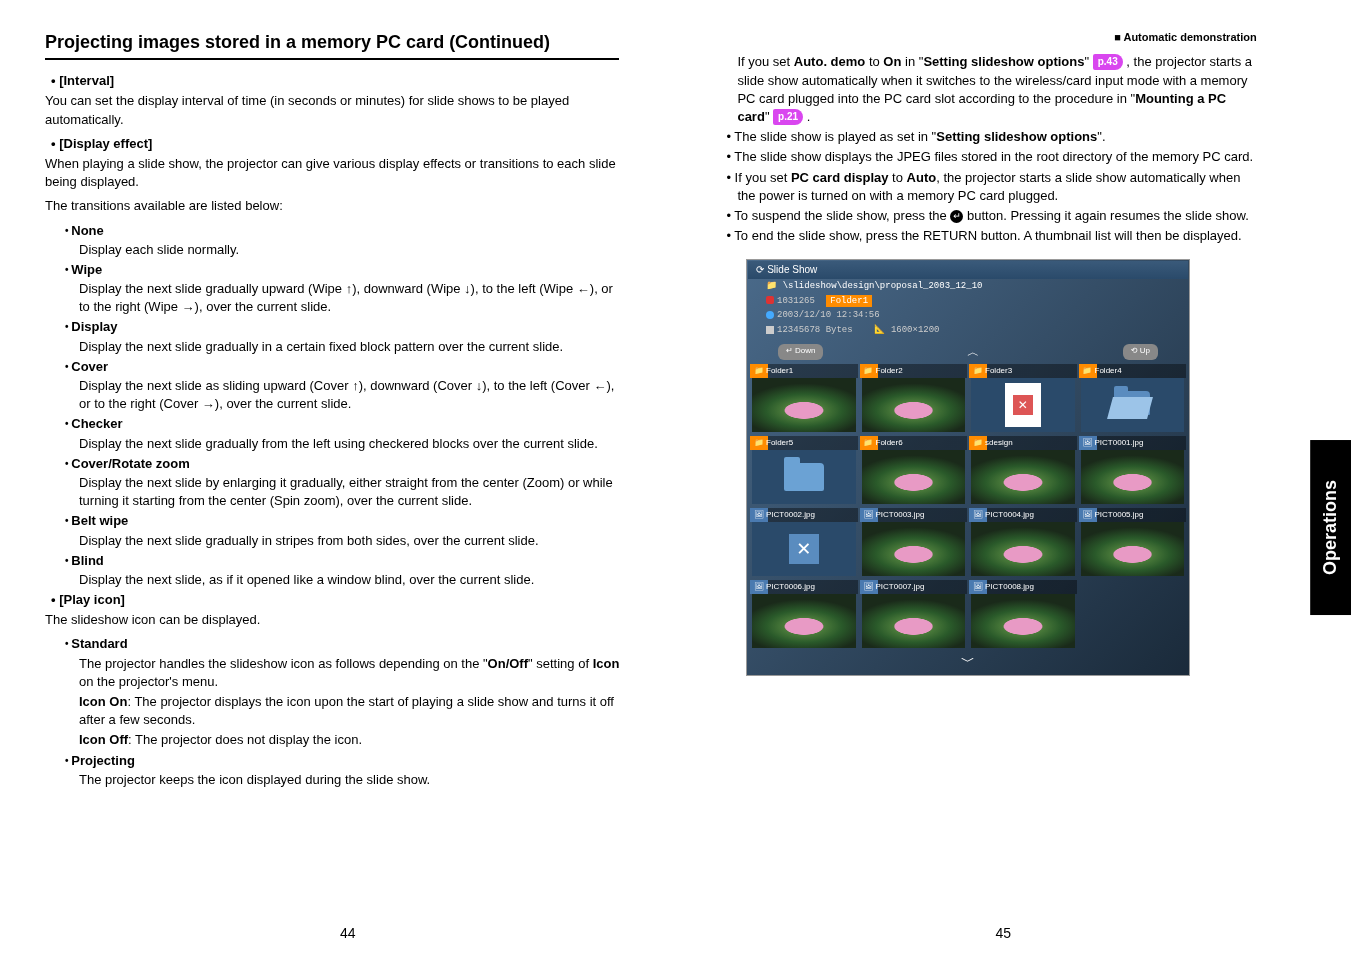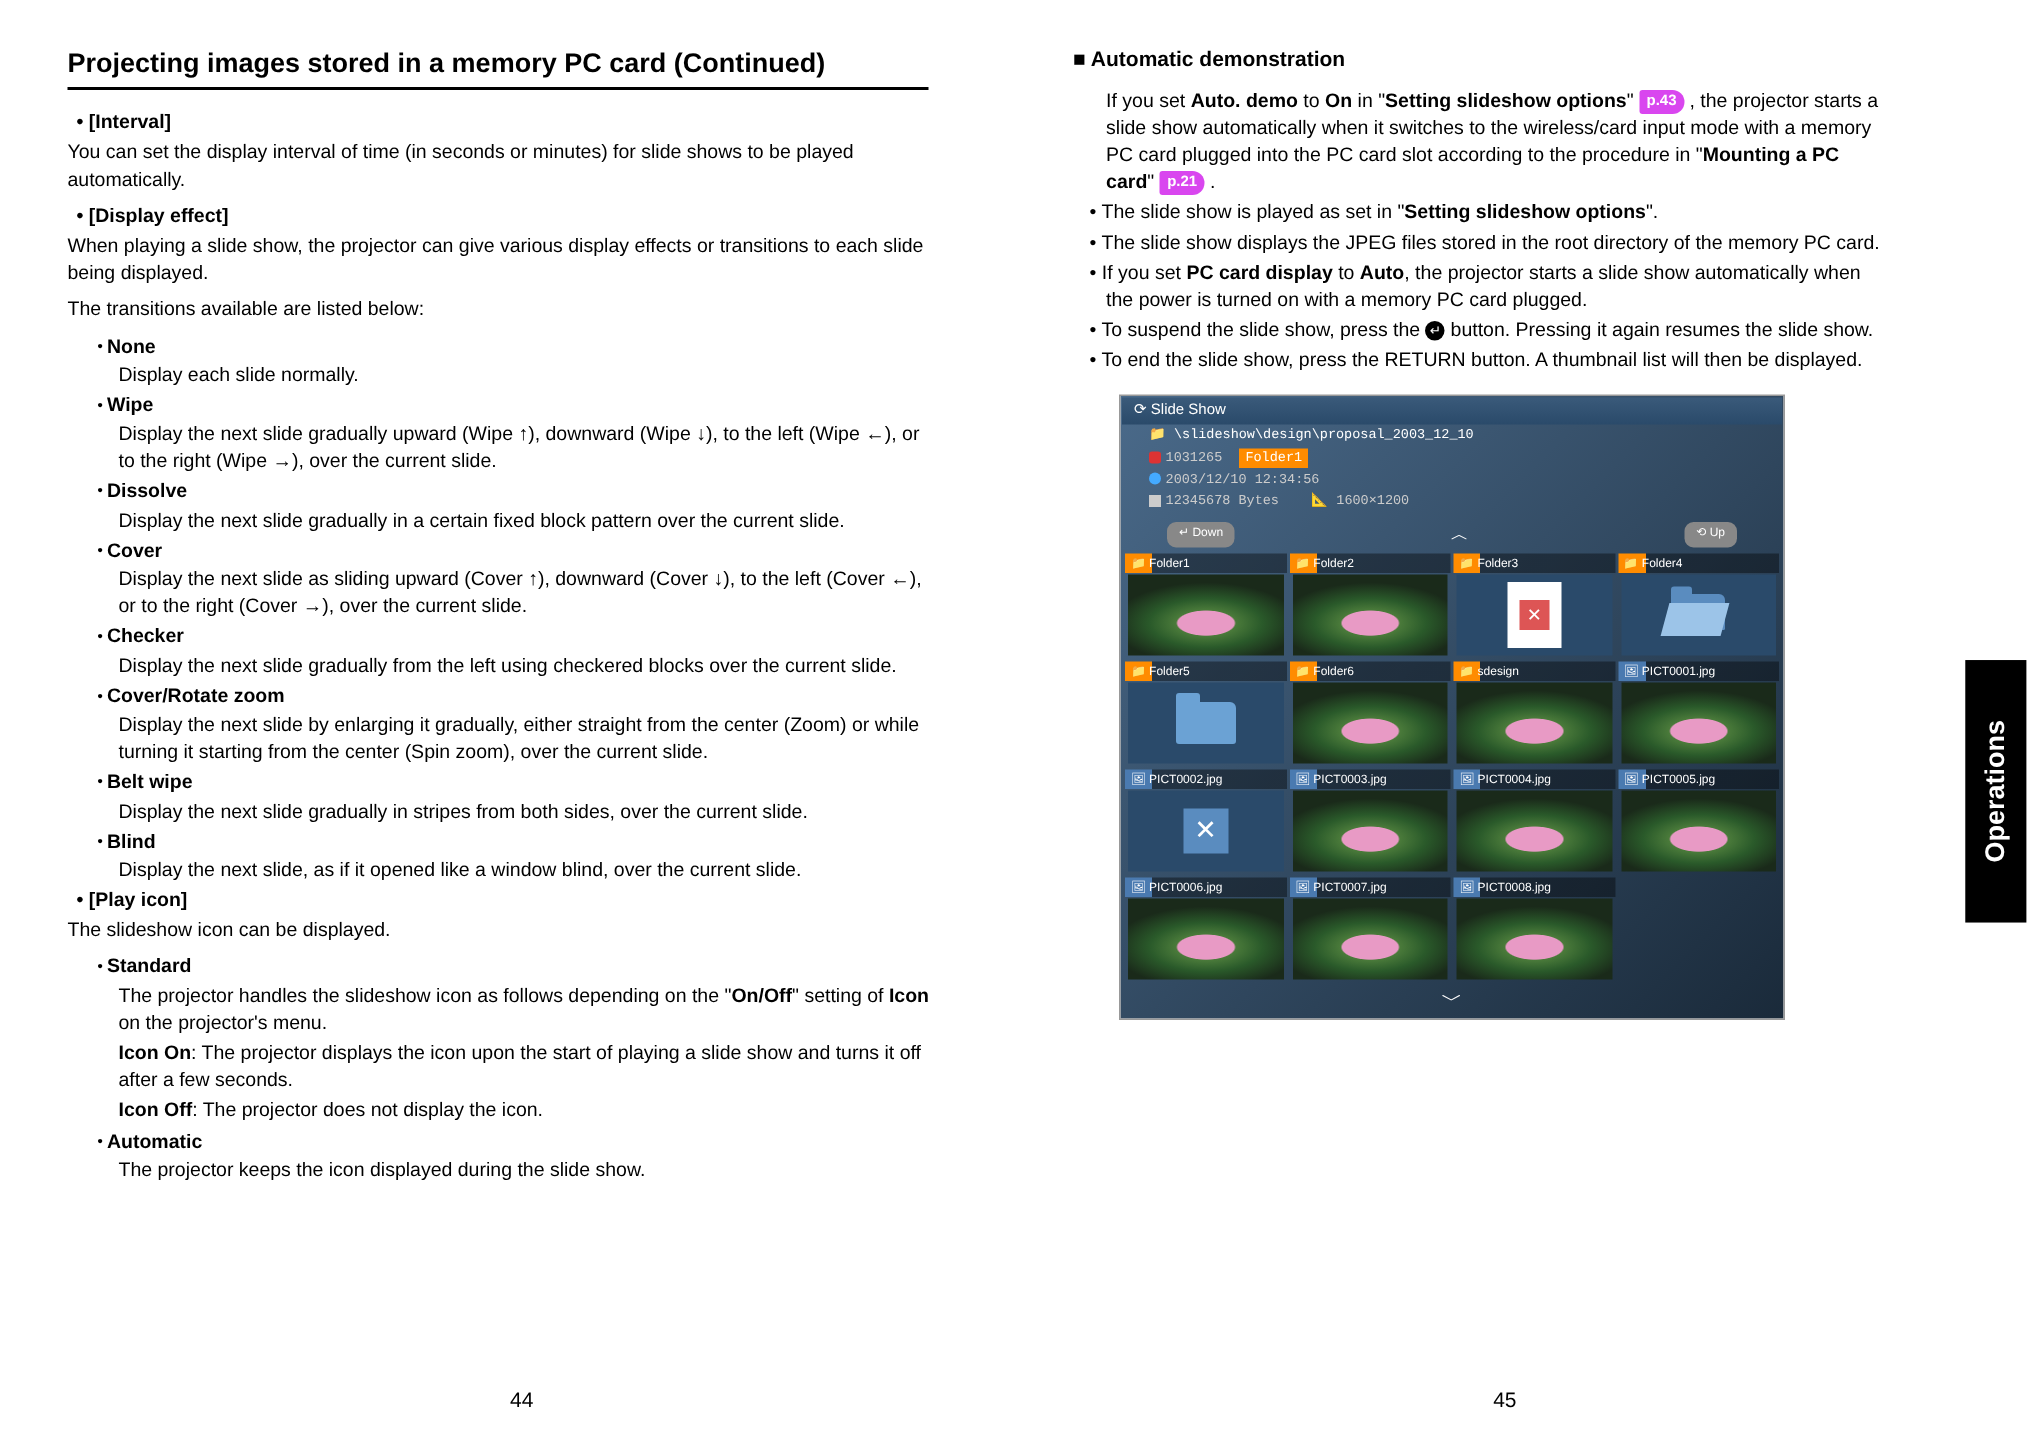--- a/index.html
+++ b/index.html
@@ -67,24 +67,25 @@
       content: "• ";
       font-size: 10px;
       margin-left: -10px;
       vertical-align: 1px;
     }
     .sub-para {
       margin-left: 34px;
       margin-bottom: 2px;
     }
     .section-heading {
-      font-size: 14px;
+      font-size: 11px;
       font-weight: bold;
       margin-left: 56px;
       margin-bottom: 8px;
+      text-align: right;
     }
     .section-heading::before {
       content: "■ ";
       margin-left: -20px;
     }
     .right-para {
       margin-left: 58px;
       margin-bottom: 2px;
     }
     .right-bullet {
@@ -208,42 +209,42 @@
     <p class="para">You can set the display interval of time (in seconds or minutes) for slide shows to be played automatically.</p>
 
     <div class="bullet-heading">[Display effect]</div>
     <p class="para">When playing a slide show, the projector can give various display effects or transitions to each slide being displayed.</p>
     <p class="para">The transitions available are listed below:</p>
 
     <div class="sub-bullet">None</div>
     <p class="sub-para">Display each slide normally.</p>
     <div class="sub-bullet">Wipe</div>
     <p class="sub-para">Display the next slide gradually upward (Wipe ↑), downward (Wipe ↓), to the left (Wipe ←), or to the right (Wipe →), over the current slide.</p>
-    <div class="sub-bullet">Dissolve</div>
+    <div class="sub-bullet">Display</div>
     <p class="sub-para">Display the next slide gradually in a certain fixed block pattern over the current slide.</p>
     <div class="sub-bullet">Cover</div>
     <p class="sub-para">Display the next slide as sliding upward (Cover ↑), downward (Cover ↓), to the left (Cover ←), or to the right (Cover →), over the current slide.</p>
     <div class="sub-bullet">Checker</div>
     <p class="sub-para">Display the next slide gradually from the left using checkered blocks over the current slide.</p>
     <div class="sub-bullet">Cover/Rotate zoom</div>
     <p class="sub-para">Display the next slide by enlarging it gradually, either straight from the center (Zoom) or while turning it starting from the center (Spin zoom), over the current slide.</p>
     <div class="sub-bullet">Belt wipe</div>
     <p class="sub-para">Display the next slide gradually in stripes from both sides, over the current slide.</p>
     <div class="sub-bullet">Blind</div>
     <p class="sub-para">Display the next slide, as if it opened like a window blind, over the current slide.</p>
 
     <div class="bullet-heading">[Play icon]</div>
     <p class="para">The slideshow icon can be displayed.</p>
 
     <div class="sub-bullet">Standard</div>
     <p class="sub-para"><span>The projector handles the slideshow icon as follows depending on the "</span><b>On/Off</b><span>" setting of </span><b>Icon</b><span> on the projector's menu.</span></p>
     <p class="sub-para"><b>Icon On</b><span>:  The projector displays the icon upon the start of playing a slide show and turns it off after a few seconds.</span></p>
     <p class="sub-para"><b>Icon Off</b><span>:  The projector does not display the icon.</span></p>
 
-    <div class="sub-bullet">Automatic</div>
+    <div class="sub-bullet">Projecting</div>
     <p class="sub-para">The projector keeps the icon displayed during the slide show.</p>
   </div>
 
   <div class="right-page">
     <h2 class="section-heading">Automatic demonstration</h2>
 
     <p class="right-para"><span>If you set </span><b>Auto. demo</b><span> to </span><b>On</b><span> in "</span><b>Setting slideshow options</b><span>" </span><span class="page-ref">p.43</span><span> , the projector starts a slide show automatically when it switches to the wireless/card input mode with a memory PC card plugged into the PC card slot according to the procedure in "</span><b>Mounting a PC card</b><span>" </span><span class="page-ref">p.21</span><span> .</span></p>
 
     <p class="right-bullet"><span>The slide show is played as set in "</span><b>Setting slideshow options</b><span>".</span></p>
     <p class="right-bullet justify">The slide show displays the JPEG files stored in the root directory of the memory PC card.</p>

